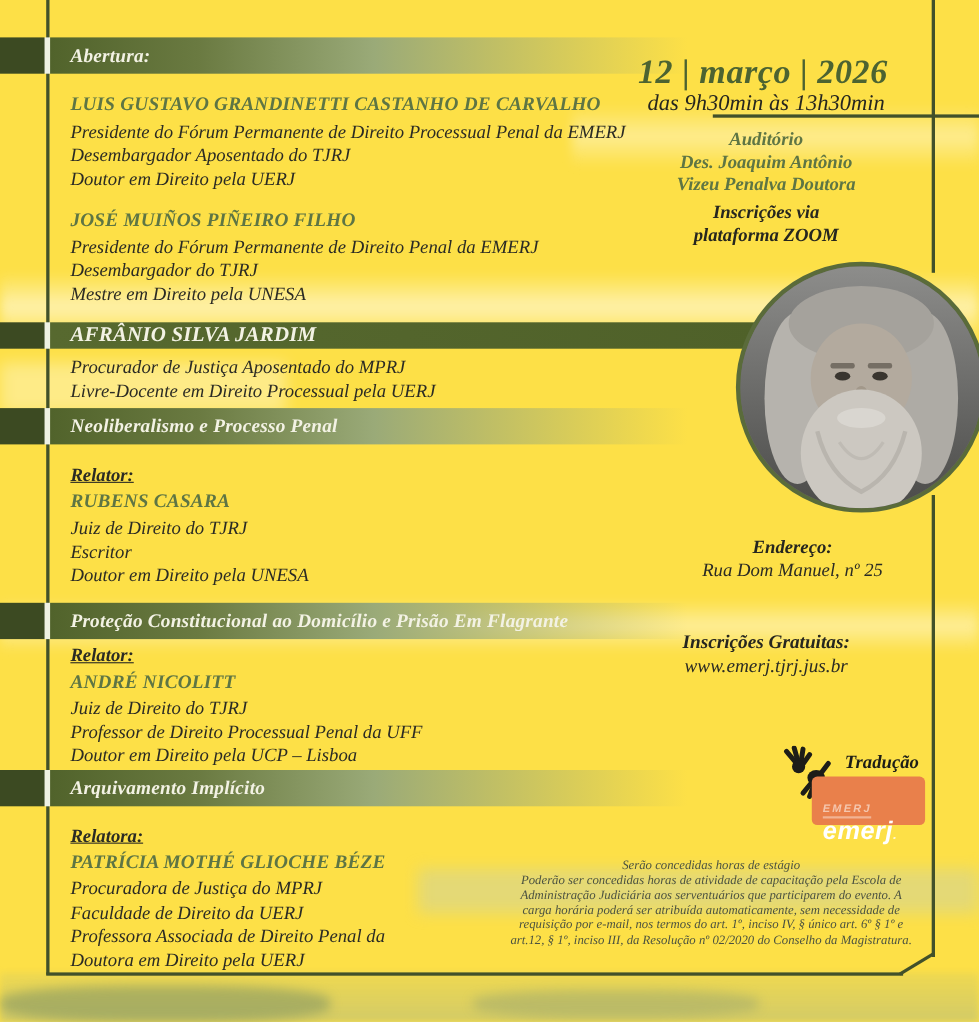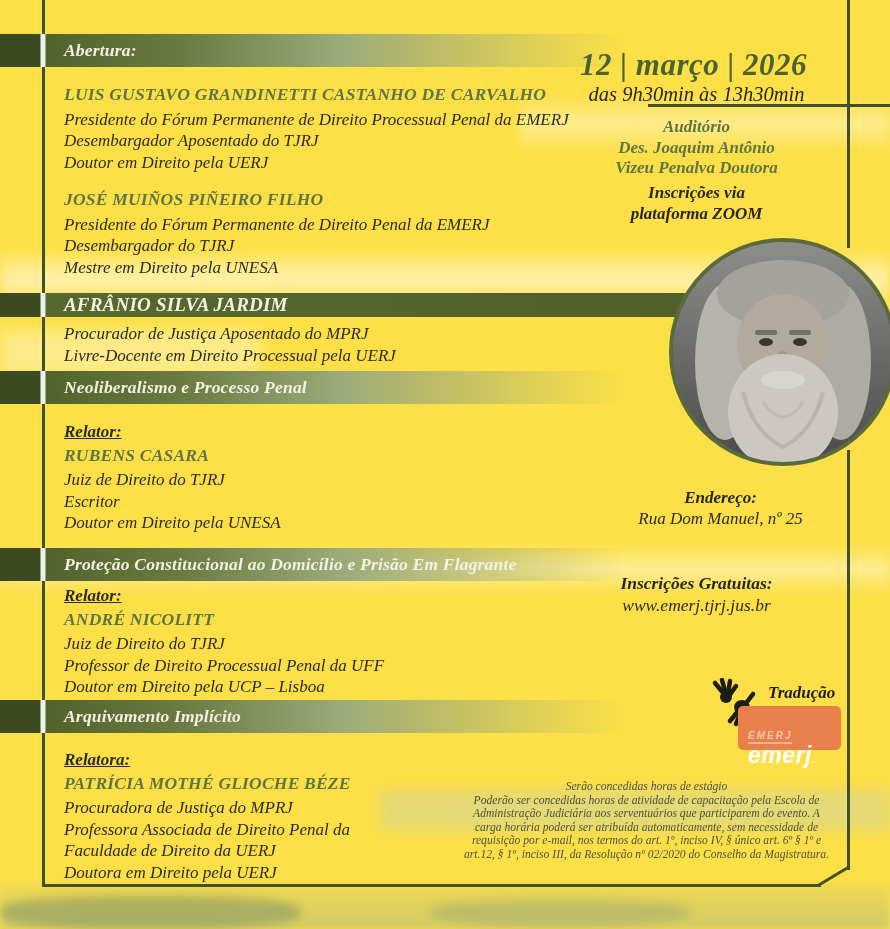--- a/index.html
+++ b/index.html
@@ -109,22 +109,22 @@
     <div class="pname">ANDRÉ NICOLITT</div>
     <div class="role">Juiz de Direito do TJRJ</div>
     <div class="role">Professor de Direito Processual Penal da UFF</div>
     <div class="role">Doutor em Direito pela UCP – Lisboa</div>
   </div>
 
   <div class="tblock" style="top:749px;">
     <div class="relator">Relatora:</div>
     <div class="pname">PATRÍCIA MOTHÉ GLIOCHE BÉZE</div>
     <div class="role">Procuradora de Justiça do MPRJ</div>
+    <div class="role">Faculdade de Direito da UERJ</div>
     <div class="role">Professora Associada de Direito Penal da</div>
-    <div class="role">Faculdade de Direito da UERJ</div>
     <div class="role">Doutora em Direito pela UERJ</div>
   </div>
 
   <div class="rcol" style="top:48px;left:560px;width:273px;">
     <div class="date-big" style="padding-right:6px;">12 | março | 2026</div>
     <div class="date-sub">das 9h30min às 13h30min</div>
   </div>
 
   <div class="rcol venue" style="top:117px;left:560px;width:273px;">
     <div>Auditório</div>

